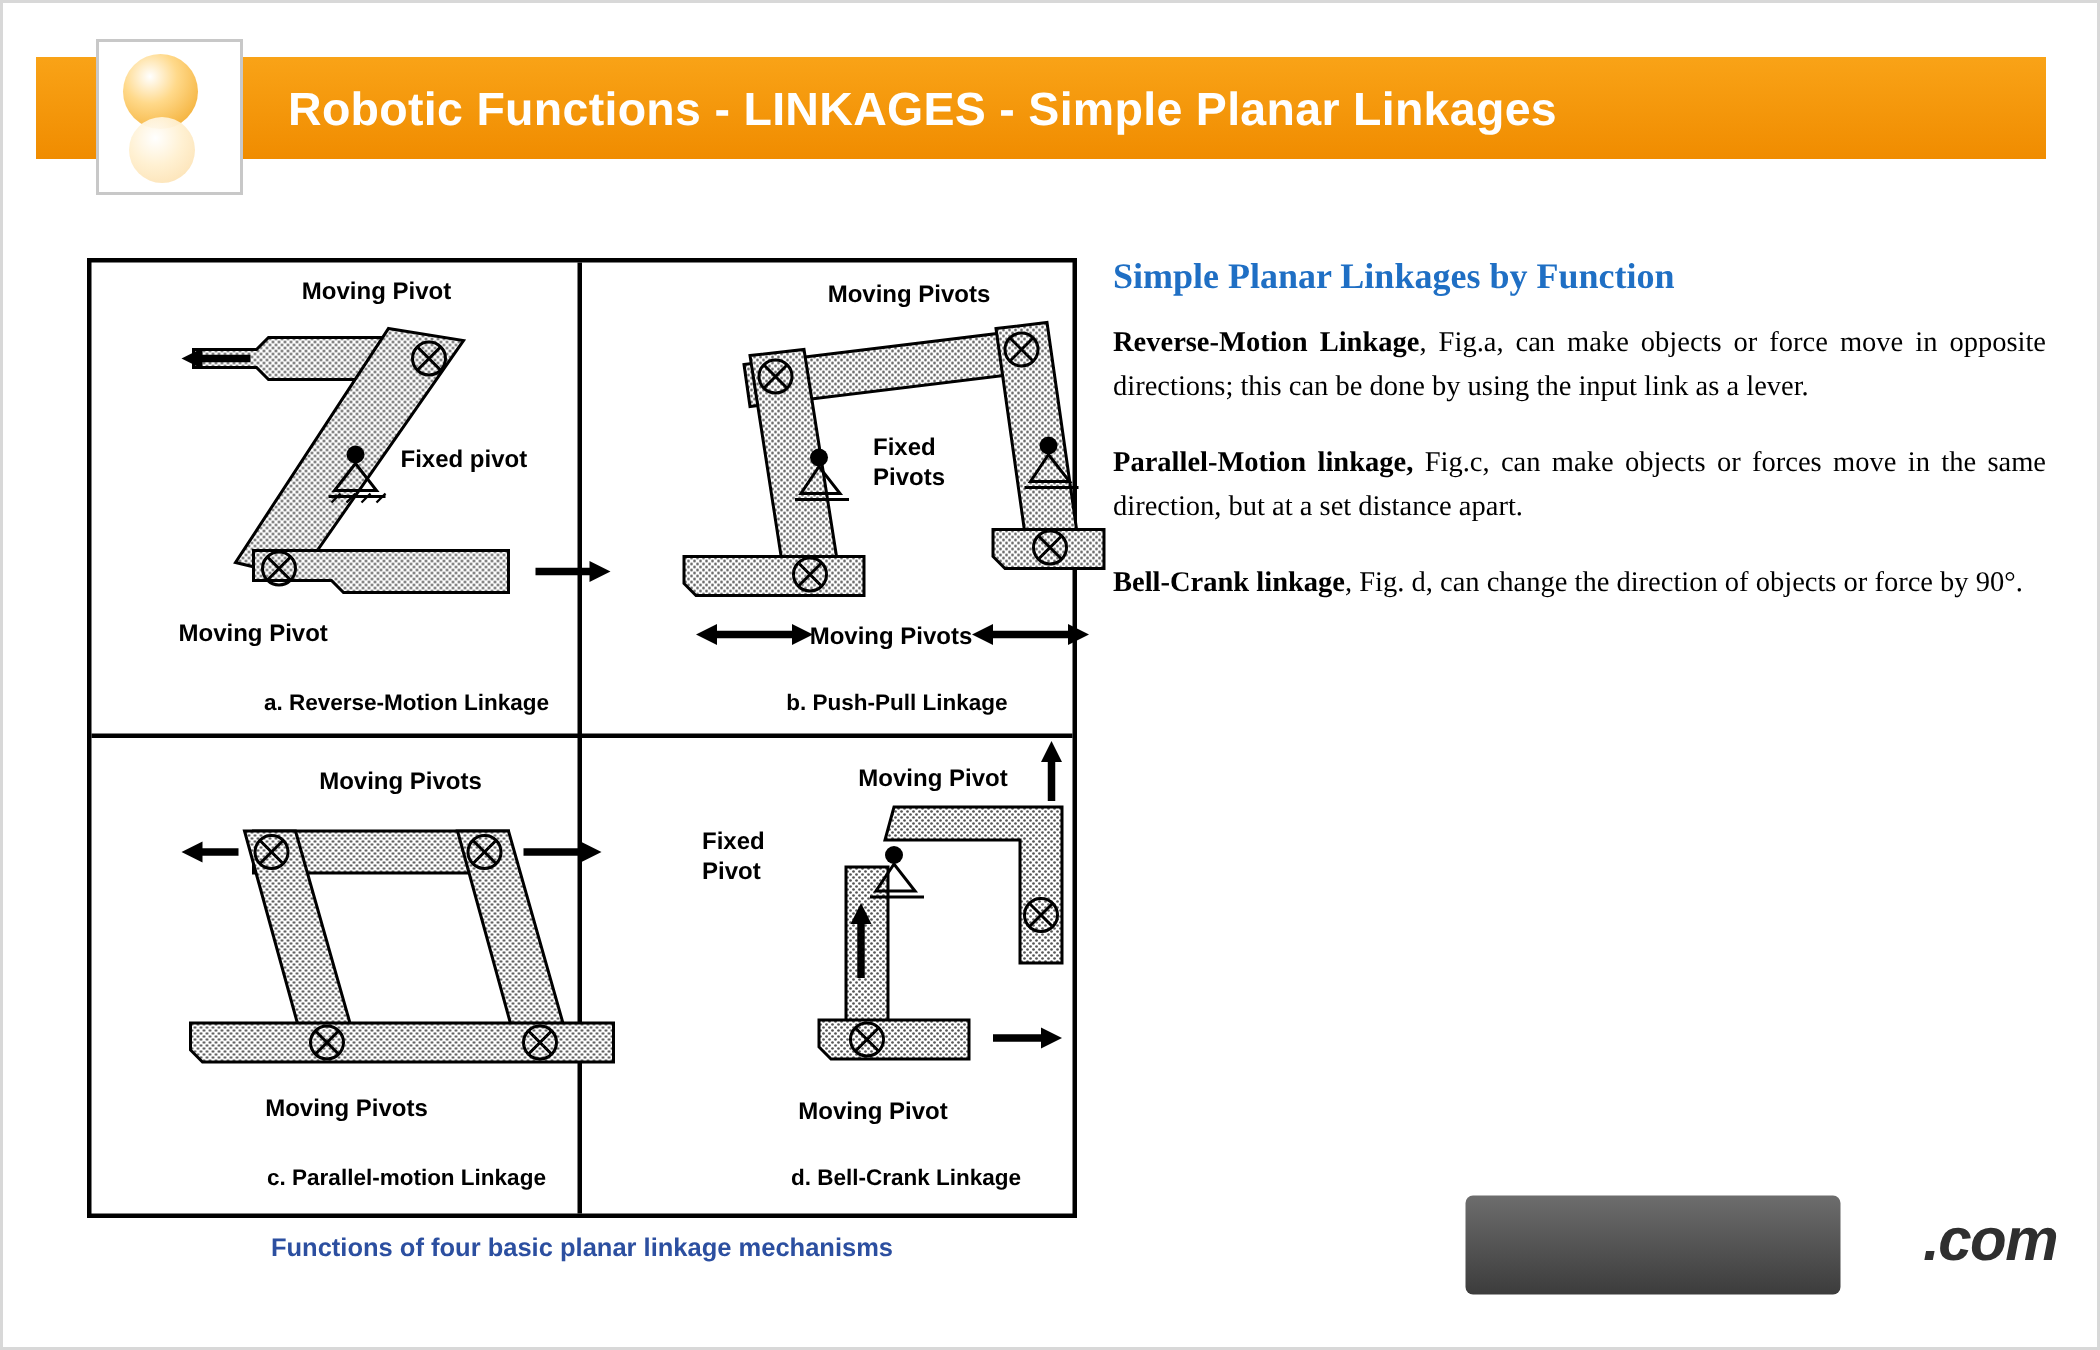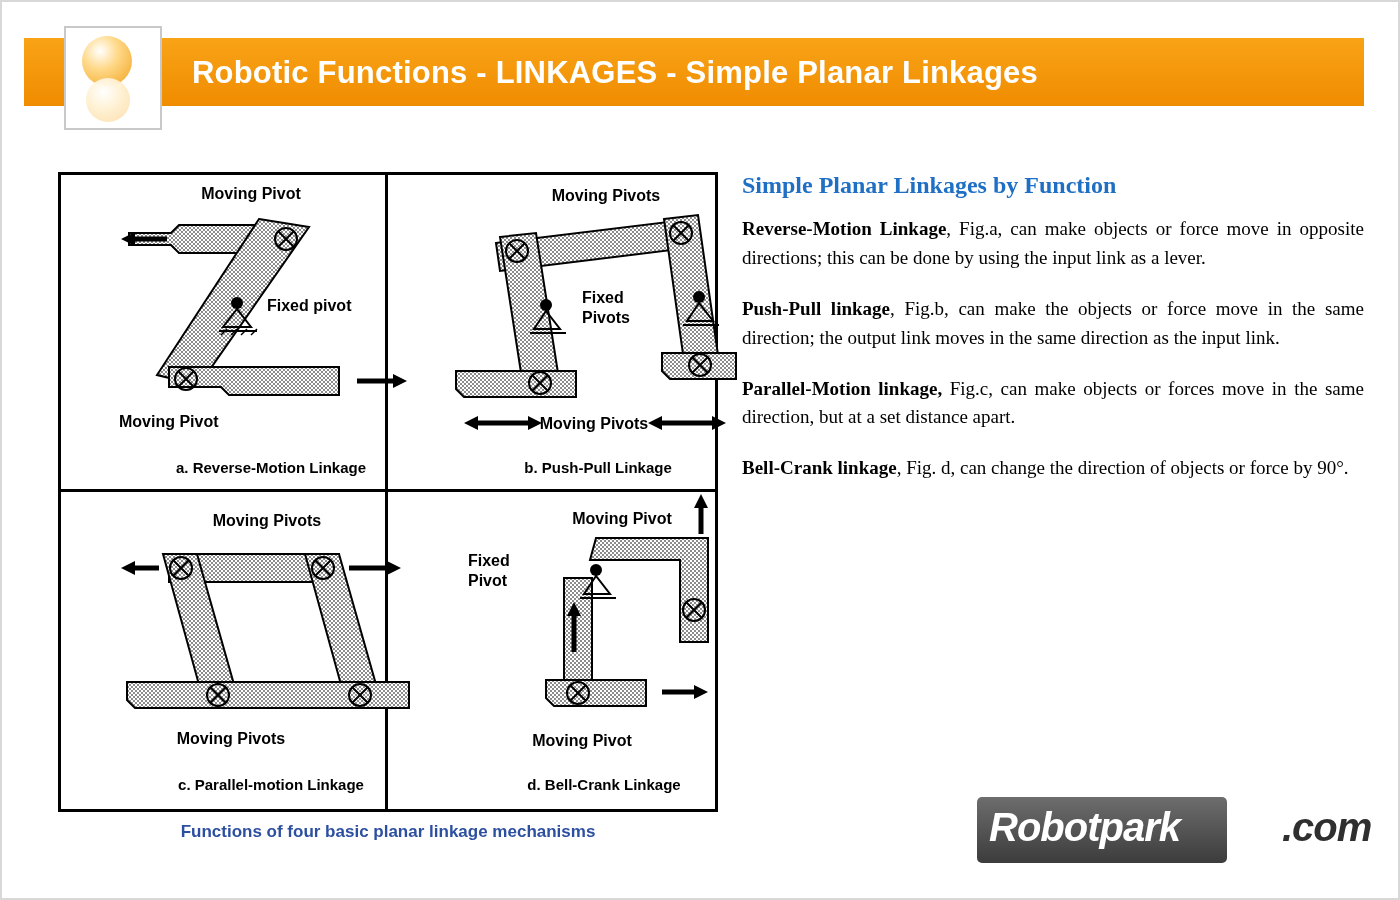--- a/index.html
+++ b/index.html
@@ -352,32 +352,28 @@
 
   <div class="fig-caption-main">Functions of four basic planar linkage mechanisms</div>
 
   <div class="right-col">
     <h2 class="right-title">Simple Planar Linkages by Function</h2>
 
     <p class="para">
       <b>Reverse-Motion Linkage</b><span>, Fig.a, can make objects or force move in opposite directions; this can be done by using the input link as a lever.</span>
     </p>
 
-    <p class="para">
-      <b>Push-Pull linkage</b><span>, Fig.b, can make the objects or force move in the same direction; the output link moves in the same direction as the input link.</span>
-    </p>
 
     <p class="para">
       <b>Parallel-Motion linkage,</b><span> Fig.c, can make objects or forces move in the same direction, but at a set distance apart.</span>
     </p>
 
     <p class="para">
       <b>Bell-Crank linkage</b><span>, Fig. d, can change the direction of objects or force by 90°.</span>
     </p>
   </div>
 
   <div class="rp-logo">
     <div class="rp-plate"></div>
-    <div class="rp-word">Robotpark</div>
     <div class="rp-dotcom">.com</div>
   </div>
 
 </div>
 
 </body></html>

